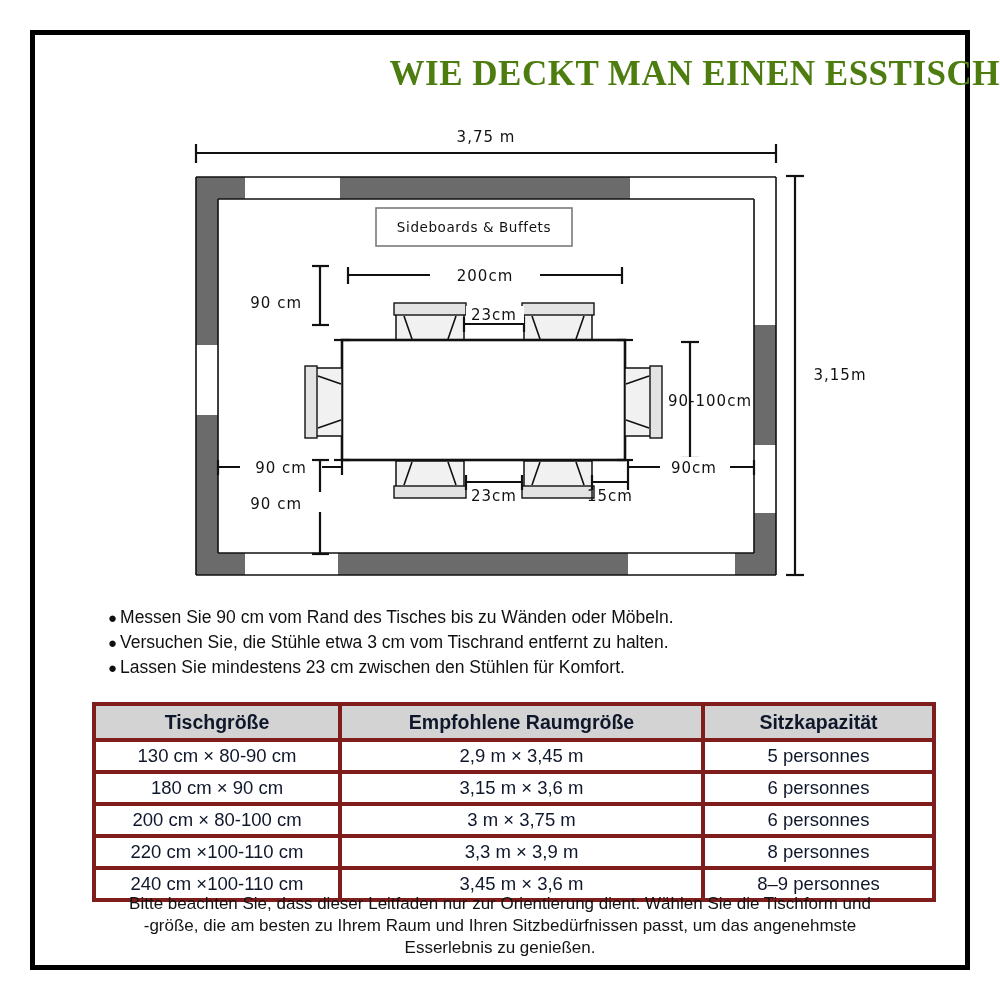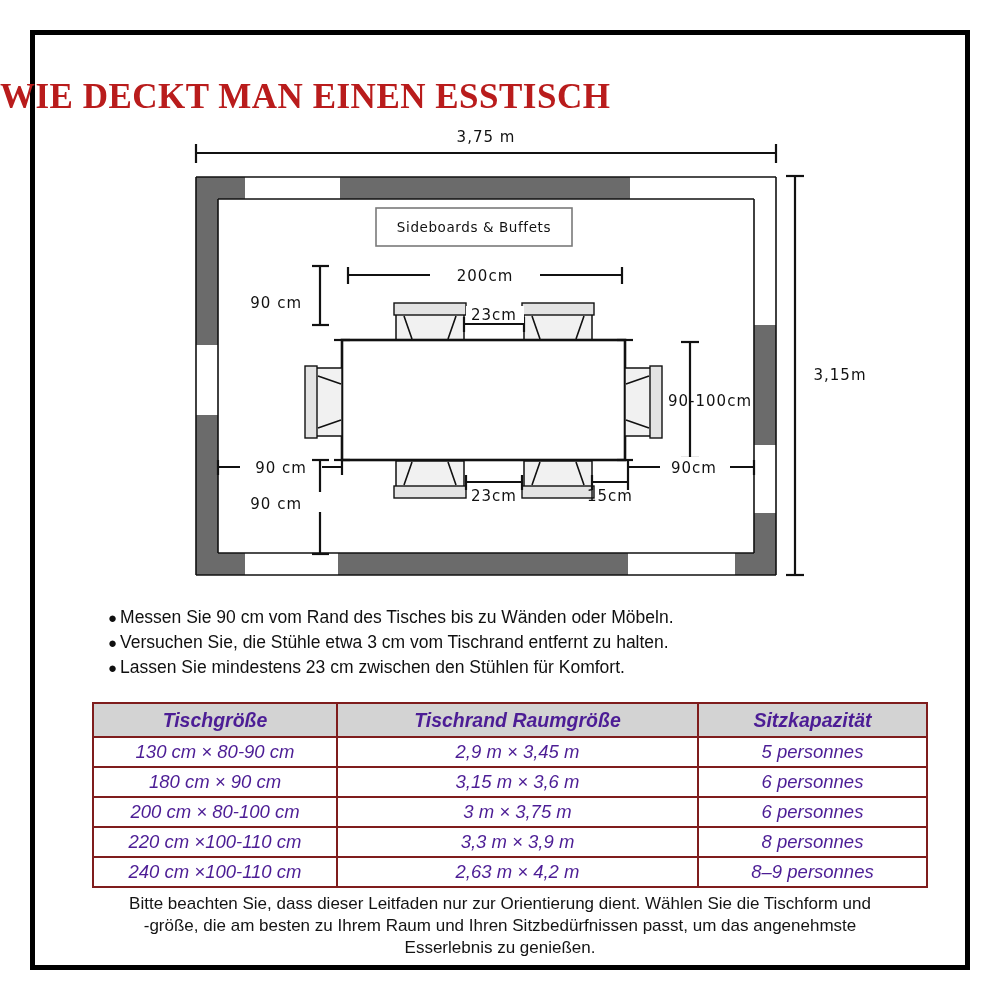--- a/index.html
+++ b/index.html
@@ -27,28 +27,27 @@
     height: 940px;
     border: 5px solid #000000;
     box-sizing: border-box;
     background: #ffffff;
   }
   .page-title {
     position: absolute;
     left: 0;
     top: 54px;
     width: 1000px;
-    text-align: left;
+    text-align: right;
     font-family: "Liberation Serif", serif;
     font-weight: bold;
     font-size: 35px;
     letter-spacing: 0.5px;
-    color: #b91c1c;
+    color: #4d7c0f;
     white-space: nowrap;
-    margin-top: 23px;
   }
 
   
   #diagram {
     position: absolute;
     left: 0;
     top: 120px;
     width: 872px;
     height: 475px;
   }
@@ -77,28 +76,27 @@
   
   .spec-table {
     position: absolute;
     left: 92px;
     top: 702px;
     width: 816px;
     border-collapse: collapse;
     table-layout: fixed;
   }
   .spec-table th, .spec-table td {
-    border: 2px solid #7f1d1d;
+    border: 4px solid #7f1d1d;
     text-align: center;
     font-size: 18.5px;
-    color: #4c1d95;
+    color: #0f172a;
     padding: 3px 2px;
     height: 22px;
     white-space: nowrap;
-    font-style: italic;
   }
   .spec-table th {
     background: #d3d3d3;
     font-weight: bold;
     font-size: 19.5px;
     height: 26px;
   }
   .col-a { width: 238px; }
   .col-b { width: 355px; }
   .col-c { width: 223px; }
@@ -308,21 +306,21 @@
     <div class="bullet-row">
       <span class="bullet-dot">●</span>
       <span>Lassen Sie mindestens 23 cm zwischen den Stühlen für Komfort.</span>
     </div>
   </div>
 
   <table class="spec-table">
     <thead>
       <tr>
         <th class="col-a">Tischgröße</th>
-        <th class="col-b">Tischrand Raumgröße</th>
+        <th class="col-b">Empfohlene Raumgröße</th>
         <th class="col-c">Sitzkapazität</th>
       </tr>
     </thead>
     <tbody>
       <tr>
         <td>130 cm × 80-90 cm</td>
         <td>2,9 m ×  3,45 m</td>
         <td>5 personnes</td>
       </tr>
       <tr>
@@ -335,21 +333,21 @@
         <td>3 m  ×  3,75 m</td>
         <td>6 personnes</td>
       </tr>
       <tr>
         <td>220 cm ×100-110 cm</td>
         <td>3,3 m  ×   3,9 m</td>
         <td>8 personnes</td>
       </tr>
       <tr>
         <td>240 cm ×100-110 cm</td>
-        <td>2,63 m  ×   4,2 m</td>
+        <td>3,45 m  ×   3,6 m</td>
         <td>8–9 personnes</td>
       </tr>
     </tbody>
   </table>
 
   <div class="footer-note">
     <div>Bitte beachten Sie, dass dieser Leitfaden nur zur Orientierung dient. Wählen Sie die Tischform und</div>
     <div>-größe, die am besten zu Ihrem Raum und Ihren Sitzbedürfnissen passt, um das angenehmste</div>
     <div>Esserlebnis zu genießen.</div>
   </div>

